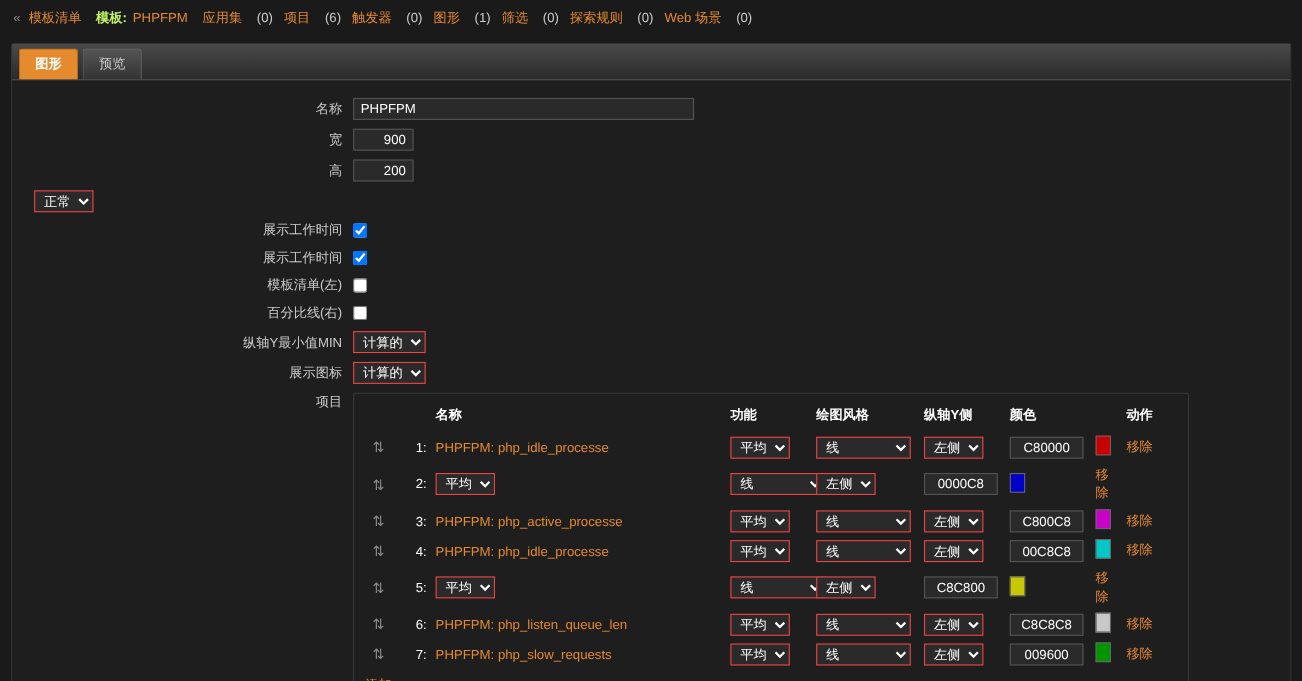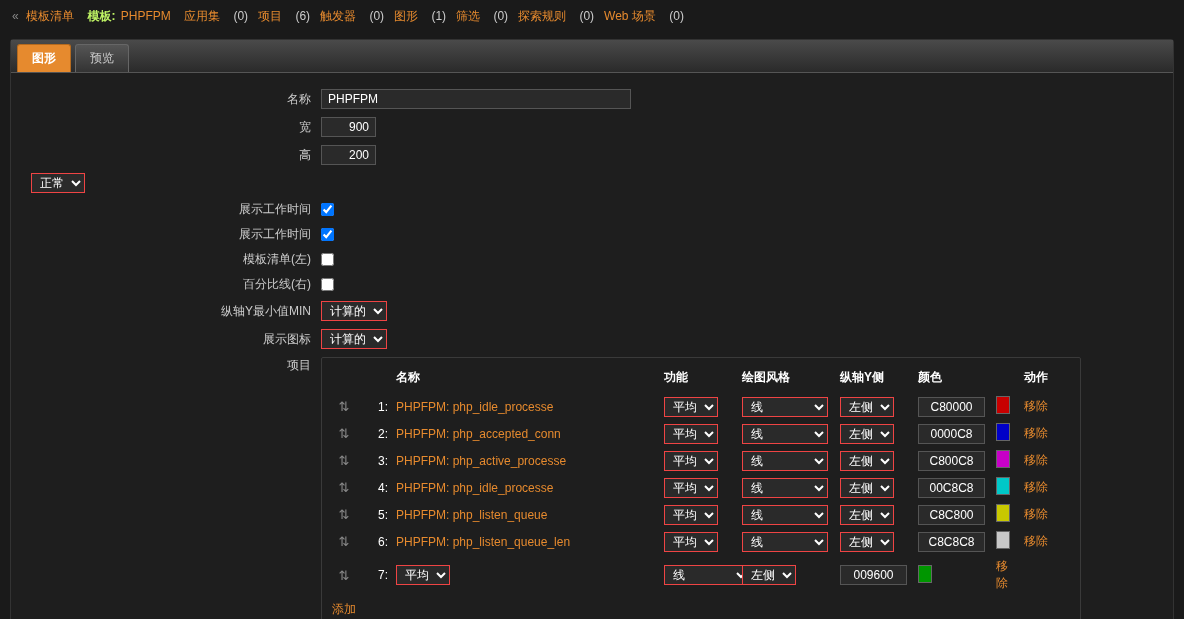--- a/index.html
+++ b/index.html
@@ -196,21 +196,20 @@
               <div><select><option>平均</option></select></div>
               <div><select style="width:86px"><option>线</option></select></div>
               <div><select><option>左侧</option></select></div>
               <div><input class="text-input color-input" value="C80000" style=""></div>
               <div><span class="swatch" style="background:#C80000"></span></div>
               <div><a>移除</a></div>
             </div>
             <div class="item-row">
               <div class="drag-handle">⇅</div>
               <div class="row-num">2:</div>
-              <div><a>PHPFPM: php_accepted_conn</a></div>
               <div><select><option>平均</option></select></div>
               <div><select style="width:86px"><option>线</option></select></div>
               <div><select><option>左侧</option></select></div>
               <div><input class="text-input color-input" value="0000C8" style=""></div>
               <div><span class="swatch" style="background:#0000C8"></span></div>
               <div><a>移除</a></div>
             </div>
             <div class="item-row">
               <div class="drag-handle">⇅</div>
               <div class="row-num">3:</div>
@@ -229,21 +228,20 @@
               <div><select><option>平均</option></select></div>
               <div><select style="width:86px"><option>线</option></select></div>
               <div><select><option>左侧</option></select></div>
               <div><input class="text-input color-input" value="00C8C8" style=""></div>
               <div><span class="swatch" style="background:#00C8C8"></span></div>
               <div><a>移除</a></div>
             </div>
             <div class="item-row">
               <div class="drag-handle">⇅</div>
               <div class="row-num">5:</div>
-              <div><a>PHPFPM: php_listen_queue</a></div>
               <div><select><option>平均</option></select></div>
               <div><select style="width:86px"><option>线</option></select></div>
               <div><select><option>左侧</option></select></div>
               <div><input class="text-input color-input" value="C8C800" style=""></div>
               <div><span class="swatch" style="background:#C8C800"></span></div>
               <div><a>移除</a></div>
             </div>
             <div class="item-row">
               <div class="drag-handle">⇅</div>
               <div class="row-num">6:</div>
@@ -251,20 +249,21 @@
               <div><select><option>平均</option></select></div>
               <div><select style="width:86px"><option>线</option></select></div>
               <div><select><option>左侧</option></select></div>
               <div><input class="text-input color-input" value="C8C8C8" style=""></div>
               <div><span class="swatch" style="background:#C8C8C8"></span></div>
               <div><a>移除</a></div>
             </div>
             <div class="item-row">
               <div class="drag-handle">⇅</div>
               <div class="row-num">7:</div>
+              <div><a>PHPFPM: php_slow_requests</a></div>
               <div><select><option>平均</option></select></div>
               <div><select style="width:86px"><option>线</option></select></div>
               <div><select><option>左侧</option></select></div>
               <div><input class="text-input color-input" value="009600" style=""></div>
               <div><span class="swatch" style="background:#009600"></span></div>
               <div><a>移除</a></div>
             </div>
           </div>
         <div class="add-link"><a>添加</a></div>
       </div>

